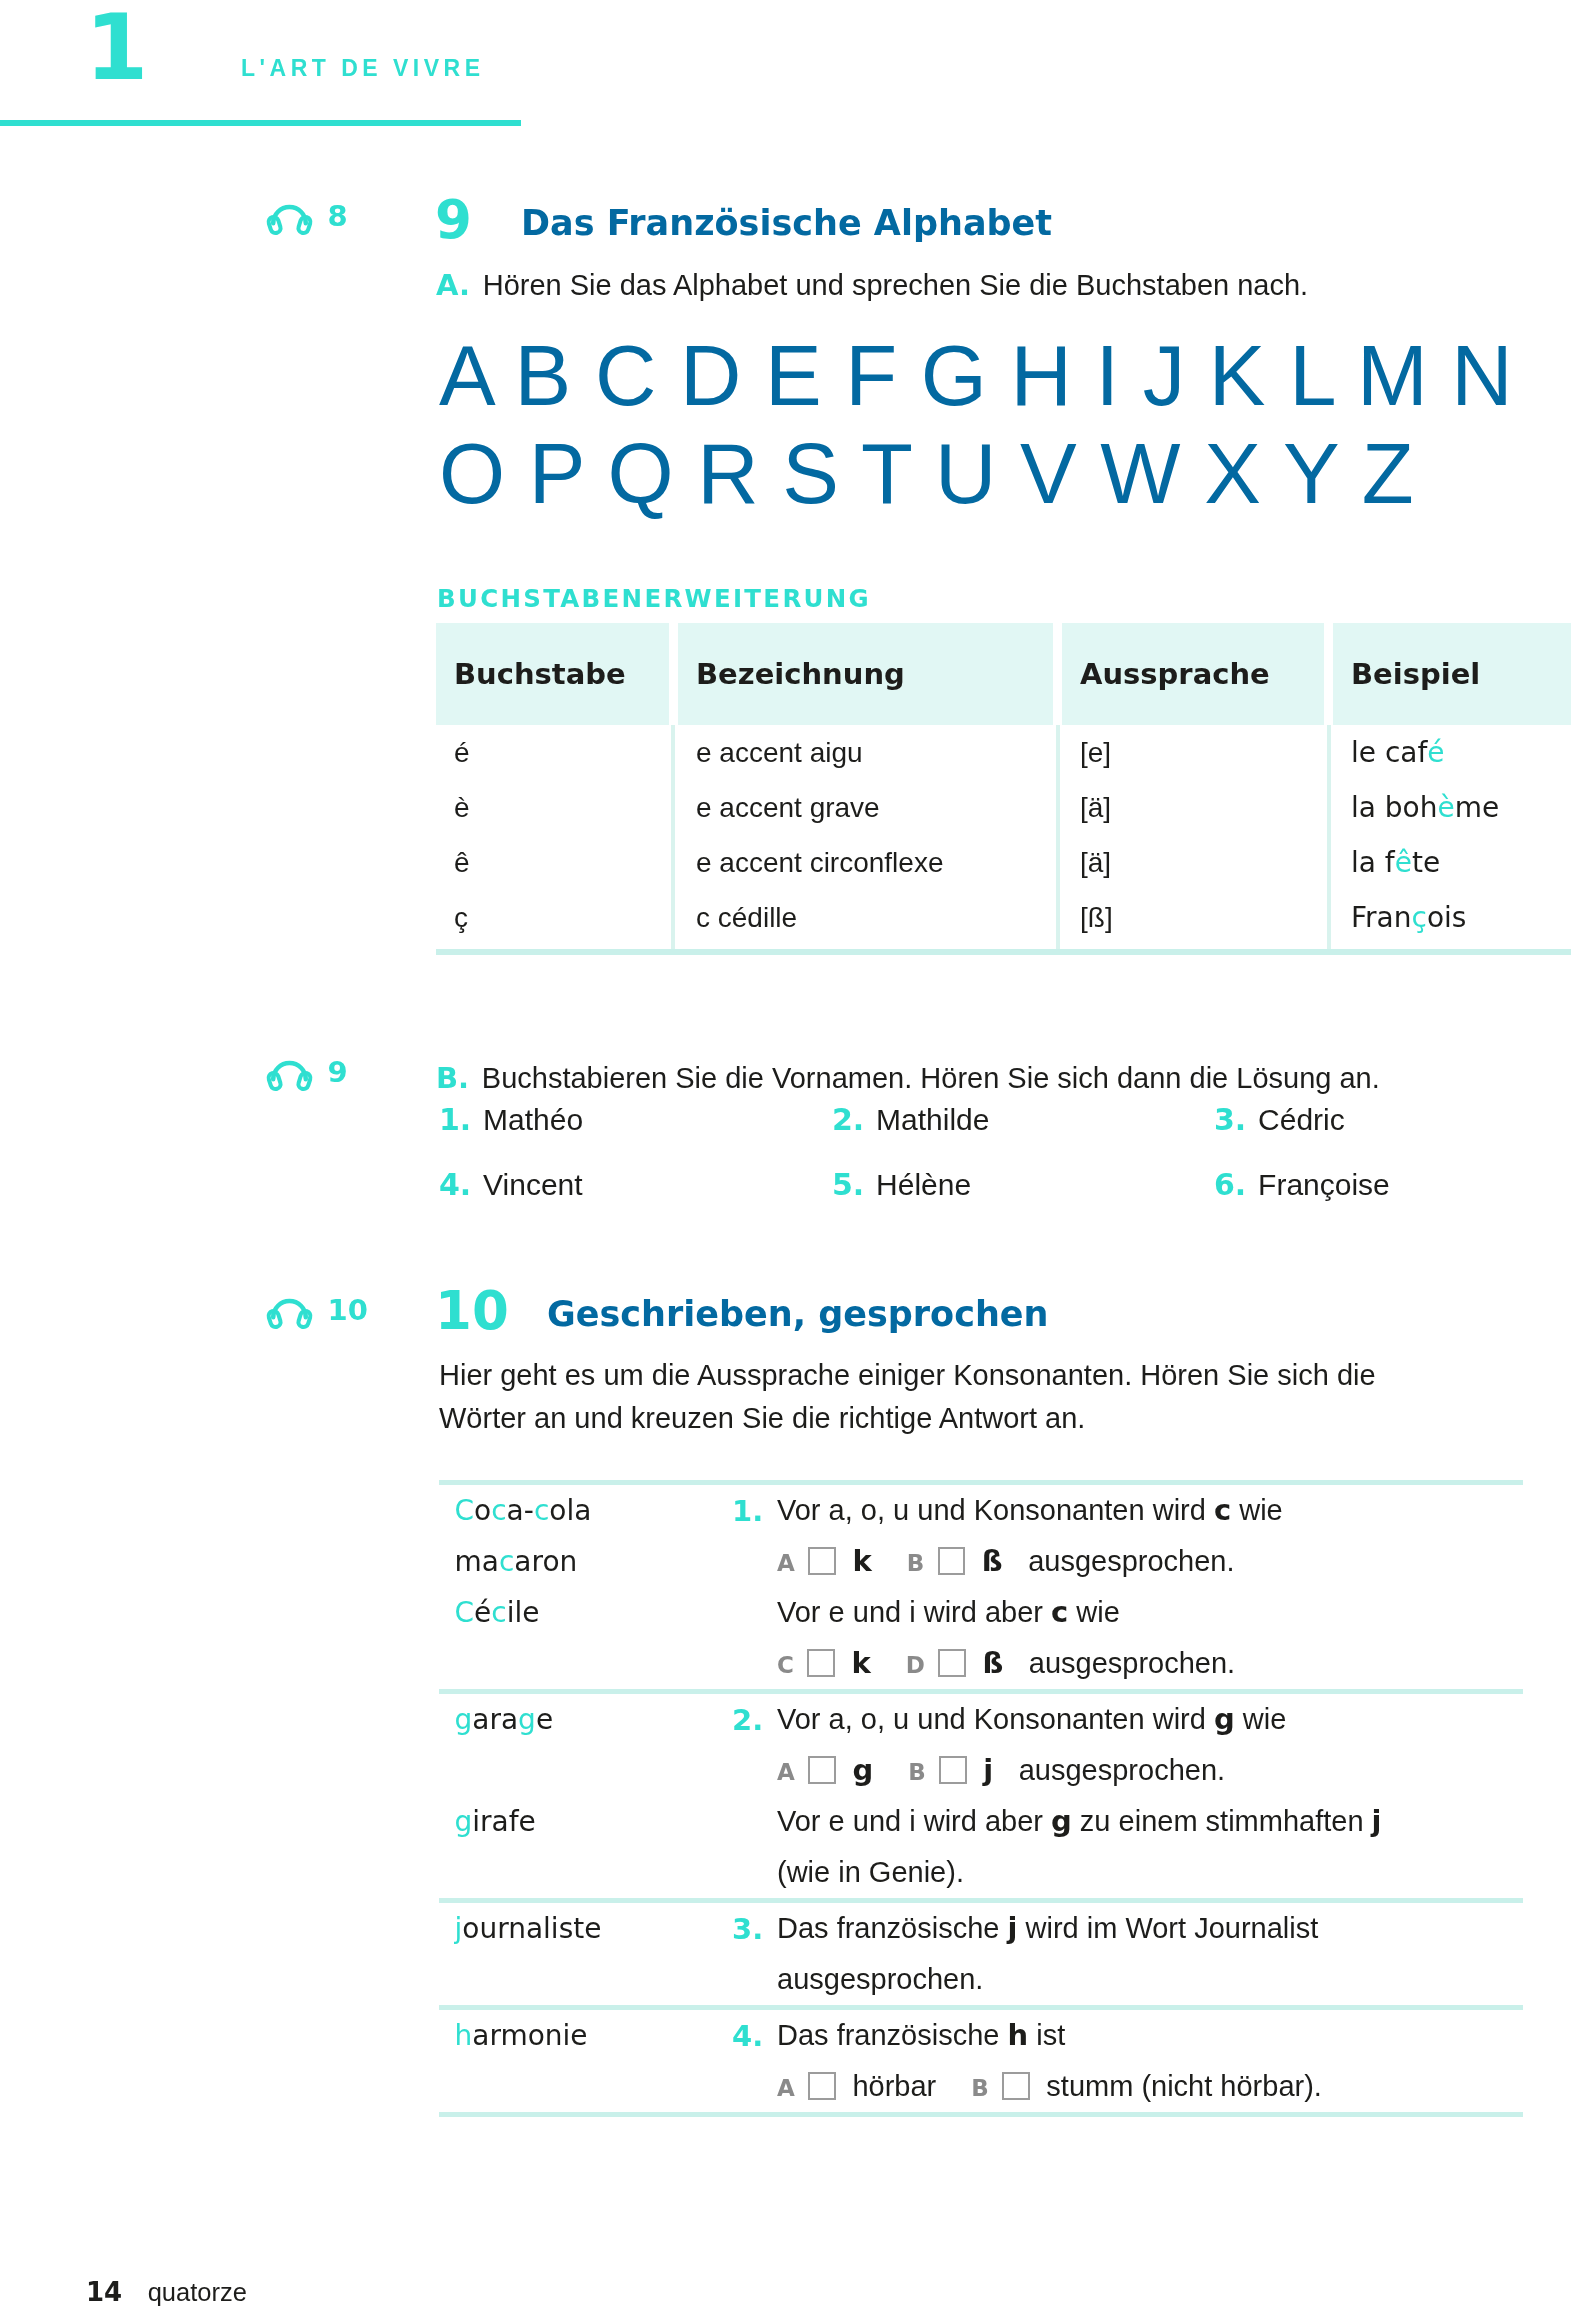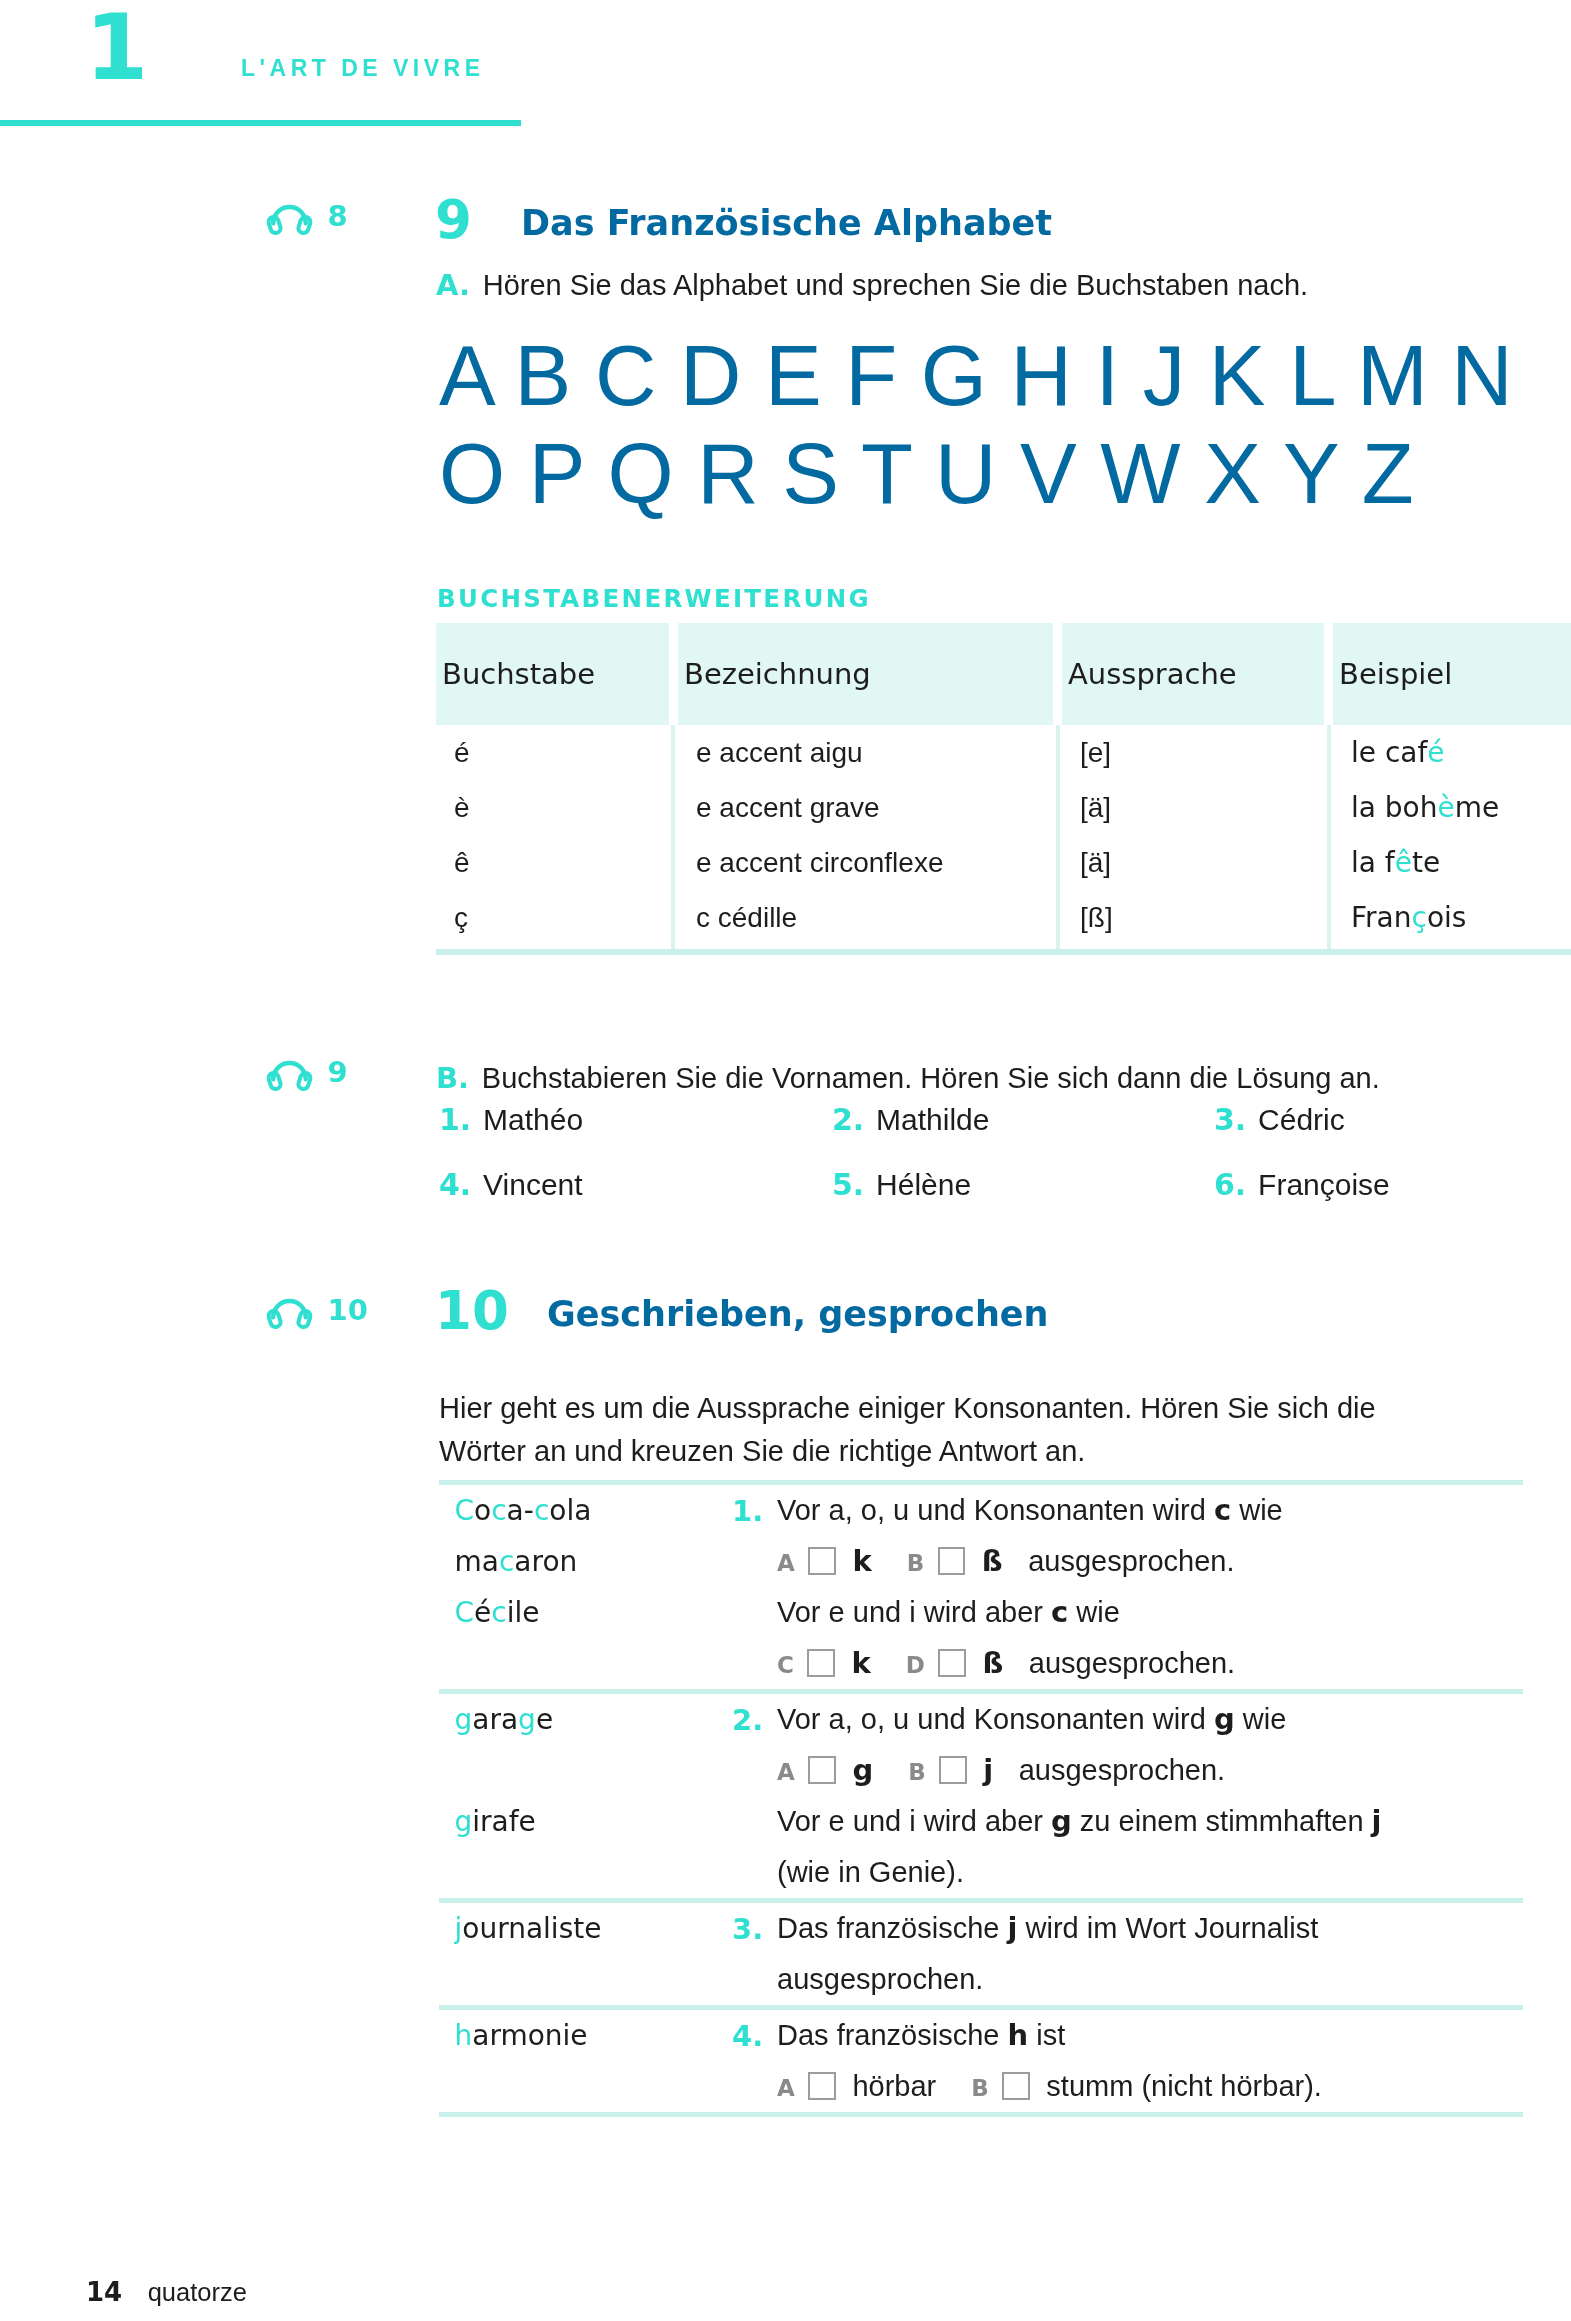--- a/index.html
+++ b/index.html
@@ -26,22 +26,22 @@
   .part-label{font-family:"DejaVu Sans",sans-serif;font-weight:bold;color:#2fdfd0;}
 
   .alpha{font-size:85px;line-height:1;color:#0369a1;white-space:nowrap;}
 
   .tbl-heading{font-family:"DejaVu Sans",sans-serif;font-weight:bold;font-size:24.5px;
                letter-spacing:2.3px;color:#2fdfd0;}
 
   
   .ltable{left:436px;top:623px;width:1135px;height:325px;}
   .lt-head{display:grid;grid-template-columns:233px 375px 262px 1fr;column-gap:9px;height:102px;}
-  .lt-head .cell{background:#e1f7f4;display:flex;align-items:center;padding-left:6px;
-                 font-family:"DejaVu Sans",sans-serif;font-size:29px;}
+  .lt-head .cell{background:#e1f7f4;display:flex;align-items:center;padding-left:18px;
+                 font-family:"DejaVu Sans",sans-serif;font-size:29px;font-weight:bold;}
   .lt-body{position:relative;height:218px;}
   .lt-row{display:grid;grid-template-columns:233px 375px 262px 1fr;column-gap:9px;height:55px;}
   .lt-row .cell{display:flex;align-items:center;padding-left:18px;font-size:28px;}
   .lt-row .example{font-family:"DejaVu Sans",sans-serif;}
   .vline{position:absolute;top:0;width:3.6px;height:224px;background:#d9f3ee;}
   .lt-bottom{position:absolute;left:0;top:224px;width:100%;height:5.5px;background:#c9f0ea;}
 
   
   .names{left:439px;top:1102px;width:1055px;display:grid;
          grid-template-columns:393px 382px auto;grid-auto-rows:65px;}
@@ -214,21 +214,21 @@
         <rect x="4" y="24" width="11" height="18" rx="5.5" fill="none" stroke="#2fdfd0" stroke-width="4.5" transform="rotate(-18 9.5 33)"></rect>
         <rect x="37" y="24" width="11" height="18" rx="5.5" fill="none" stroke="#2fdfd0" stroke-width="4.5" transform="rotate(18 42.5 33)"></rect>
       </svg>
     </span>
     <span class="audio-num">10</span>
   </div>
 
   <div class="abs ex-num" style="left:435px;top:1284px;">10</div>
   <div class="abs ex-title" style="left:547px;top:1295px;">Geschrieben, gesprochen</div>
 
-  <div class="abs intro" style="left:439px;top:1354px;margin-top:33px;">
+  <div class="abs intro" style="left:439px;top:1354px;">
     <div>Hier geht es um die Aussprache einiger Konsonanten. Hören Sie sich die</div>
     <div>Wörter an und kreuzen Sie die richtige Antwort an.</div>
   </div>
 
   <div class="abs xwrap">
 
     <div class="xblock h4">
       <div class="wcol">
         <div class="word w-r1"><span class="seg seg-accent">C</span><span class="seg">o</span><span class="seg seg-accent">c</span><span class="seg">a-</span><span class="seg seg-accent">c</span><span class="seg">ola</span></div>
         <div class="word w-r2"><span class="seg">ma</span><span class="seg seg-accent">c</span><span class="seg">aron</span></div>

